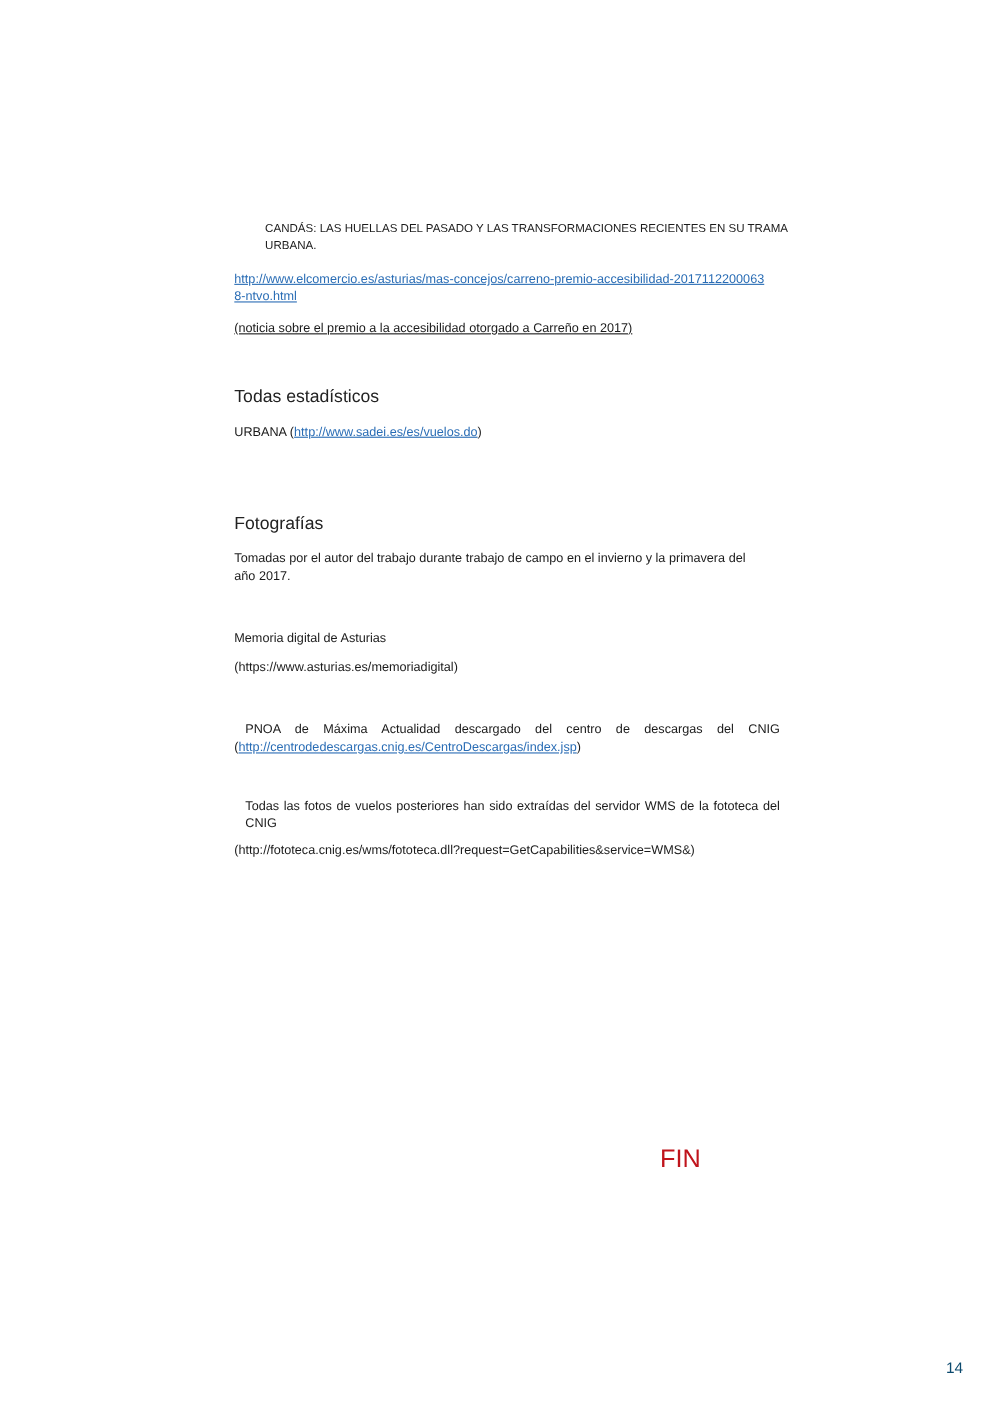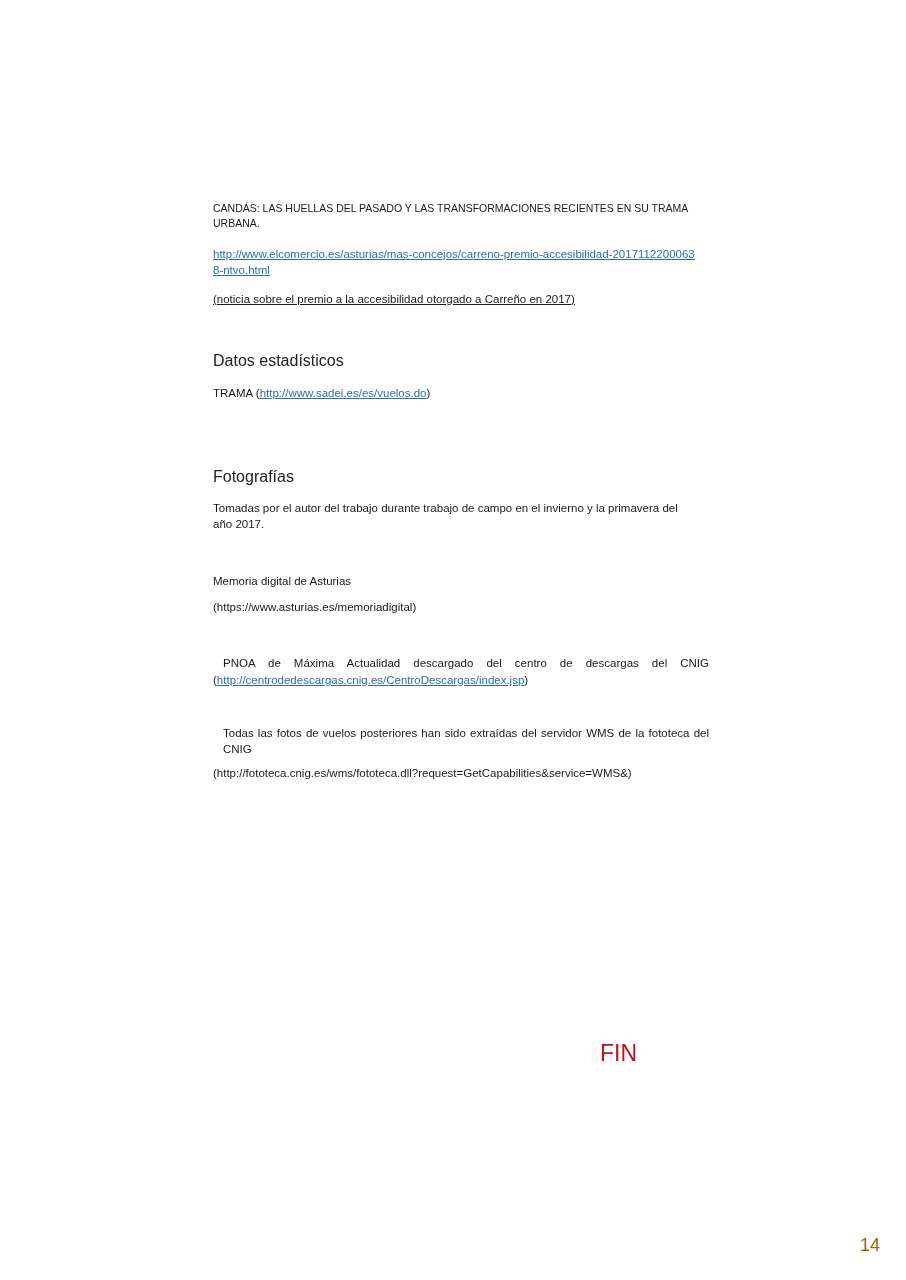--- a/index.html
+++ b/index.html
@@ -1,41 +1,41 @@
 <!DOCTYPE html>
 <html><head>
   <meta charset="utf-8">
   <style>
     html, body { margin: 0; padding: 0; background: #ffffff; }
     body { width: 906px; height: 1280px; position: relative; overflow: hidden;
            font-family: "Liberation Sans", sans-serif; color: #222; }
     .p { position: absolute; left: 213px; width: 486px; font-size: 11.5px; line-height: 16px; color: #1a1a1a; }
-    .small-caps { font-size: 10.5px; line-height: 15px; }
+    .small-caps { font-size: 10.5px; line-height: 15px; margin-left: 28px; }
     .h { position: absolute; left: 213px; font-size: 16px; color: #222; }
     a { color: #2a6db5; text-decoration: underline; }
     .just-full { text-align: justify; padding-left: 10px; }
     .fin { position: absolute; left: 600px; top: 1040px; font-family: Liberation Sans, sans-serif;
            font-size: 23px; color: #c0141c; }
-    .pagenum { position: absolute; left: 860px; top: 1235px; font-size: 18px; color: #a16207; }
+    .pagenum { position: absolute; left: 860px; top: 1235px; font-size: 14px; color: #0c4a6e; }
   </style>
 </head>
 <body>
 
 <div class="p small-caps" style="top:201px;">CANDÁS: LAS HUELLAS DEL PASADO Y LAS TRANSFORMACIONES RECIENTES EN SU TRAMA URBANA.</div>
 
 <div class="p" style="top:246px;">
   <a style="word-break: break-all;">http://www.elcomercio.es/asturias/mas-concejos/carreno-premio-accesibilidad-20171122000638-ntvo.html</a>
 </div>
 
 <div class="p" style="top:291px;text-decoration:underline;">(noticia sobre el premio a la accesibilidad otorgado a Carreño en 2017)</div>
 
-<div class="h" style="top:352px;">Datos estadísticos</div>
+<div class="h" style="top:352px;">Todas estadísticos</div>
 
 <div class="p" style="top:385px;">
-  <span>TRAMA (</span><a>http://www.sadei.es/es/vuelos.do</a><span>)</span>
+  <span>URBANA (</span><a>http://www.sadei.es/es/vuelos.do</a><span>)</span>
 </div>
 
 <div class="h" style="top:468px;">Fotografías</div>
 
 <div class="p" style="top:500px;">Tomadas por el autor del trabajo durante trabajo de campo en el invierno y la primavera del año 2017.</div>
 
 <div class="p" style="top:573px;">Memoria digital de Asturias</div>
 
 <div class="p" style="top:599px;">(https://www.asturias.es/memoriadigital)</div>
 

